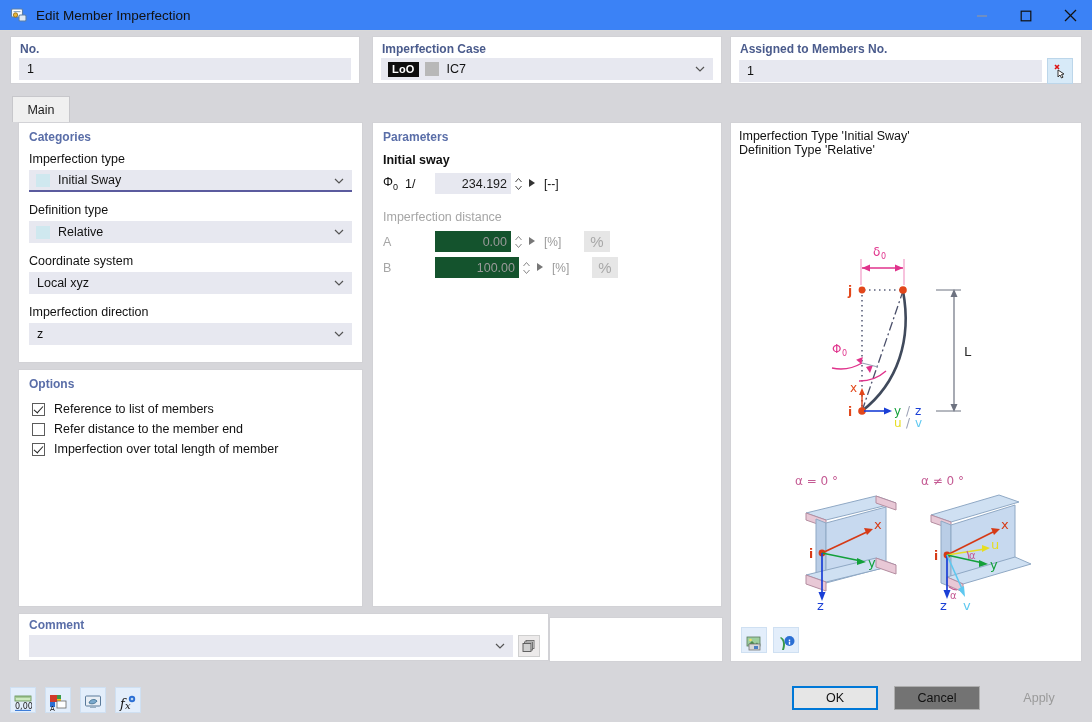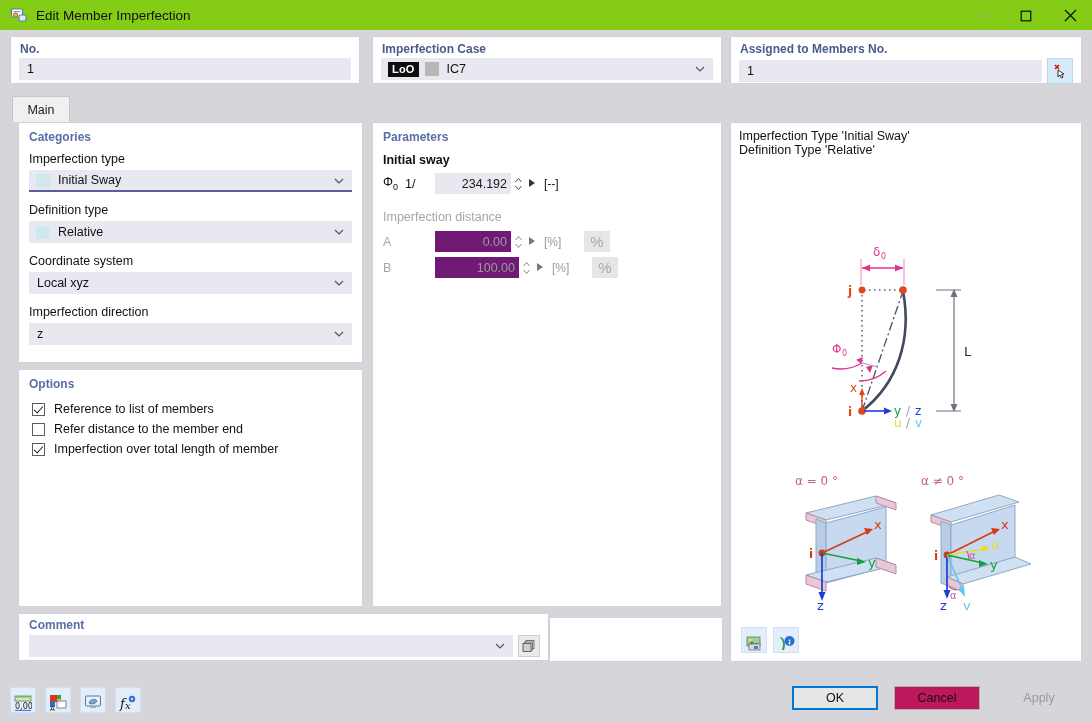--- a/index.html
+++ b/index.html
@@ -9,21 +9,21 @@
     background:#d6d6da;
     font-family:"Liberation Sans", sans-serif;
     font-size:12px;
     color:#1a1a1a;
     overflow:hidden;
     position:relative;
   }
 
   
   .titlebar{
-    height:31px; background:#84cc16; display:flex; align-items:center;
+    height:31px; background:#3b82f6; display:flex; align-items:center;
     border-bottom:1px solid #d9d9d9; position:relative;
   }
   .title-icon{ margin-left:10px; width:18px; height:18px; display:block; }
   .title-text{ margin-left:8px; font-size:13.5px; color:#111; }
   .win-btns{ position:absolute; right:0; top:0; height:31px; display:flex; }
   .win-btn{ width:44px; height:31px; display:flex; align-items:center; justify-content:center; }
 
   
   .toprow{ position:absolute; top:31px; left:0; width:964px; height:56px; }
   .gbox{
@@ -70,21 +70,21 @@
   }
   .plabel{ color:#5a6ea8; font-weight:bold; font-size:12px; }
 
   .lbl{ font-size:12.5px; color:#111; }
   .lbl.dim{ color:#a6a6a6; }
 
   .numfield{
     background:#e7e8f0; height:21px; display:flex; align-items:center;
     justify-content:flex-end; padding-right:4px; font-size:12.5px;
   }
-  .numfield.dis{ background:#701a75; color:#9a9a9a; }
+  .numfield.dis{ background:#14532d; color:#9a9a9a; }
   .spin{ display:flex; flex-direction:column; width:9px; margin-left:3px; }
   .unit{ font-size:12px; color:#111; }
   .unit.dim{ color:#9a9a9a; }
   .pctbtn{
     width:26px; height:21px; background:#e6e6e6; display:flex;
     align-items:center; justify-content:center; color:#a8a8a8; font-size:15px;
   }
 
   
   .cbrow{ display:flex; align-items:center; margin-bottom:6px; }
@@ -106,21 +106,21 @@
     display:flex; align-items:center; justify-content:center;
   }
 
   
   .bottombar{ position:absolute; left:0; bottom:0; width:1092px; height:42px; background:#d6d6da; }
   .tbbtn{
     width:26px; height:26px; background:#e3eefb; border:1px solid #cfe0f2;
     display:flex; align-items:flex-end; justify-content:center;
   }
   .dlgbtn{
-    width:86px; height:24px; background:#be185d; border:1px solid #adadad;
+    width:86px; height:24px; background:#737373; border:1px solid #adadad;
     display:flex; align-items:center; justify-content:center; font-size:12.5px; color:#111;
   }
   .dlgbtn.primary{ background:#e6e6e6; border:2px solid #0078d7; }
   .dlgbtn.disabled{ background:#d6d6da; border:1px solid #d6d6da; color:#9a9a9a; }
 </style>
 </head>
 <body>
 
 <div class="titlebar">
   <span class="title-icon">

